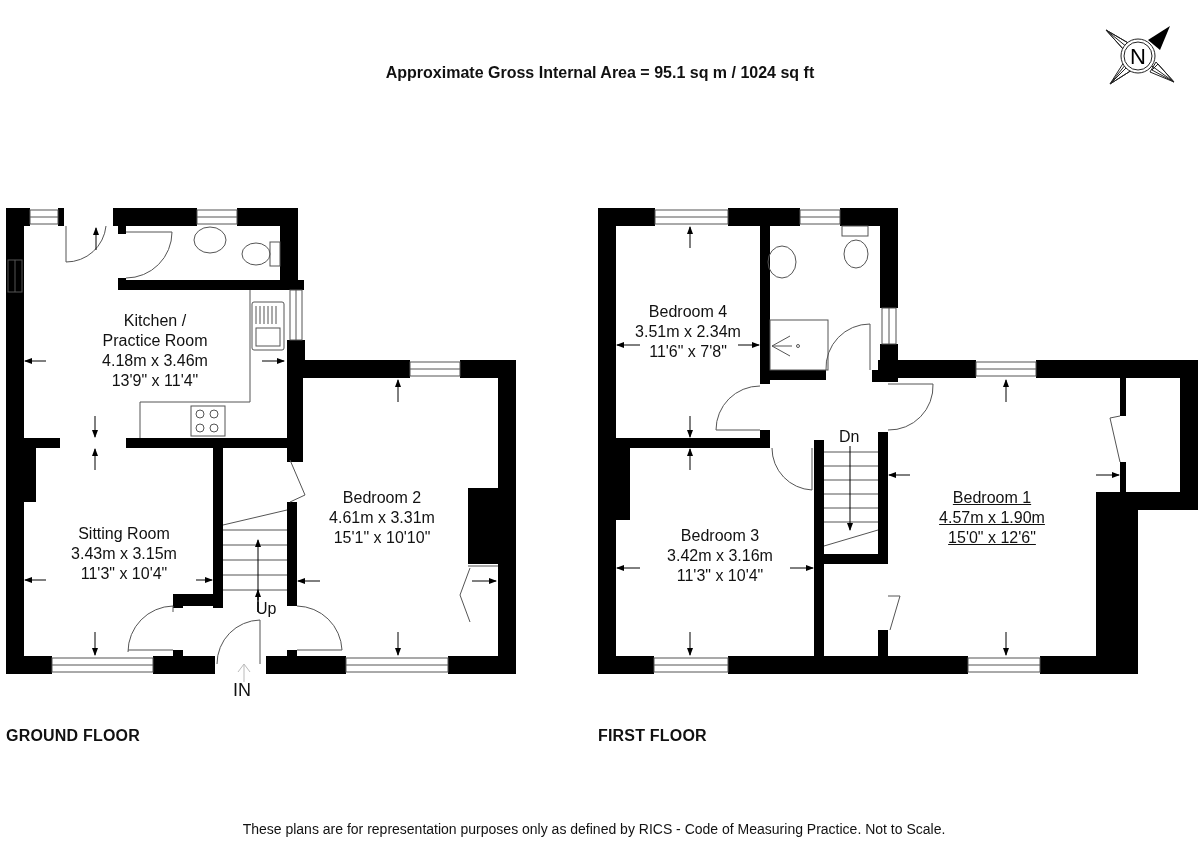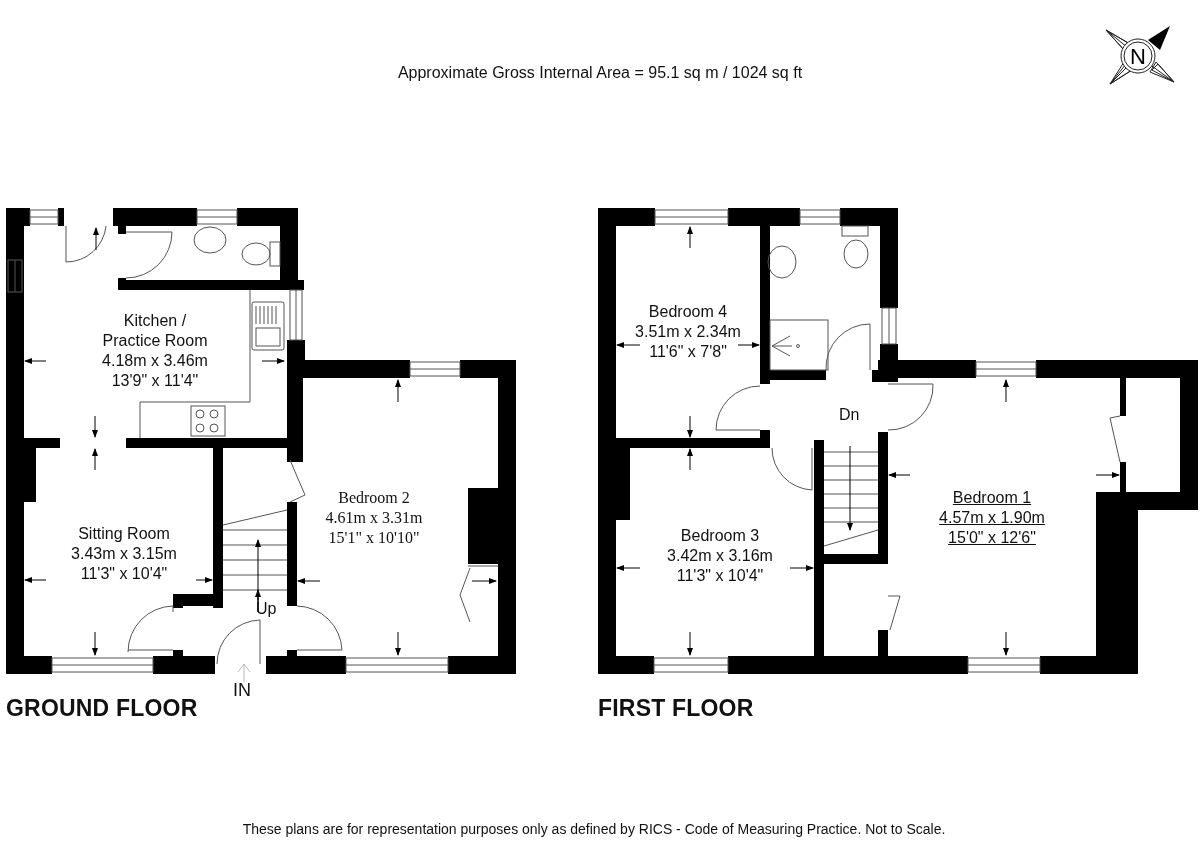--- a/index.html
+++ b/index.html
@@ -1,21 +1,21 @@
 <!DOCTYPE html>
 <html><head>
 <meta charset="utf-8">
 <style>
   html, body { margin:0; padding:0; background:#ffffff; }
   body { width:1200px; height:867px; position:relative; overflow:hidden; font-family:"Liberation Sans", sans-serif; color:#111; }
-  .area-title { position:absolute; left:0; width:1200px; top:64px; text-align:center; font-size:16px; }
+  .area-title { position:absolute; left:0; width:1200px; top:64px; text-align:center; font-size:16px;font-weight:bold; }
   .compass { position:absolute; left:1098px; top:18px; width:86px; height:76px; }
   svg.plan { position:absolute; left:0; top:0; }
   .room-label { position:absolute; text-align:center; font-size:16px; line-height:20px; white-space:nowrap; transform:translateX(-50%); }
-  .floor-label { position:absolute; font-weight:bold; font-size:23px; letter-spacing:0.2px; }
+  .floor-label { position:absolute; font-weight:bold; font-size:16px; letter-spacing:0.2px;margin-top:32px; }
   .small-label { position:absolute; font-size:16px; }
   .footer { position:absolute; left:0; width:1188px; text-align:center; font-size:14px; line-height:17px; top:821px; }
 </style>
 </head>
 <body>
 
 <div class="area-title">Approximate Gross Internal Area = 95.1 sq m / 1024 sq ft</div>
 
 <div class="compass">
   <svg width="86" height="76" viewBox="0 0 86 76">
@@ -262,21 +262,21 @@
   <div>Kitchen /</div>
   <div>Practice Room</div>
   <div>4.18m x 3.46m</div>
   <div>13'9" x 11'4"</div>
 </div>
 <div class="room-label" style="left:124px; top:524px;">
   <div>Sitting Room</div>
   <div>3.43m x 3.15m</div>
   <div>11'3" x 10'4"</div>
 </div>
-<div class="room-label" style="left:374px; top:488px;font-family:Liberation Serif, serif;">
+<div class="room-label" style="left:382px; top:488px;">
   <div>Bedroom 2</div>
   <div>4.61m x 3.31m</div>
   <div>15'1" x 10'10"</div>
 </div>
 <div class="small-label" style="left:256px; top:600px;">Up</div>
 <div class="small-label" style="left:233px; top:680px; font-size:18px;">IN</div>
 <div class="floor-label" style="left:6px; top:695px;">GROUND FLOOR</div>
 
 <div class="room-label" style="left:688px; top:302px;">
   <div>Bedroom 4</div>
@@ -286,18 +286,18 @@
 <div class="room-label" style="left:720px; top:526px;">
   <div>Bedroom 3</div>
   <div>3.42m x 3.16m</div>
   <div>11'3" x 10'4"</div>
 </div>
 <div class="room-label" style="left:992px; top:488px;text-decoration:underline;">
   <div>Bedroom 1</div>
   <div>4.57m x 1.90m</div>
   <div>15'0" x 12'6"</div>
 </div>
-<div class="small-label" style="left:839px; top:406px;">Dn</div>
+<div class="small-label" style="left:839px; top:428px;">Dn</div>
 <div class="floor-label" style="left:598px; top:695px;">FIRST FLOOR</div>
 
 <div class="footer">
   <div>These plans are for representation purposes only as defined by RICS - Code of Measuring Practice. Not to Scale.</div>
 </div>
 
 </body></html>

